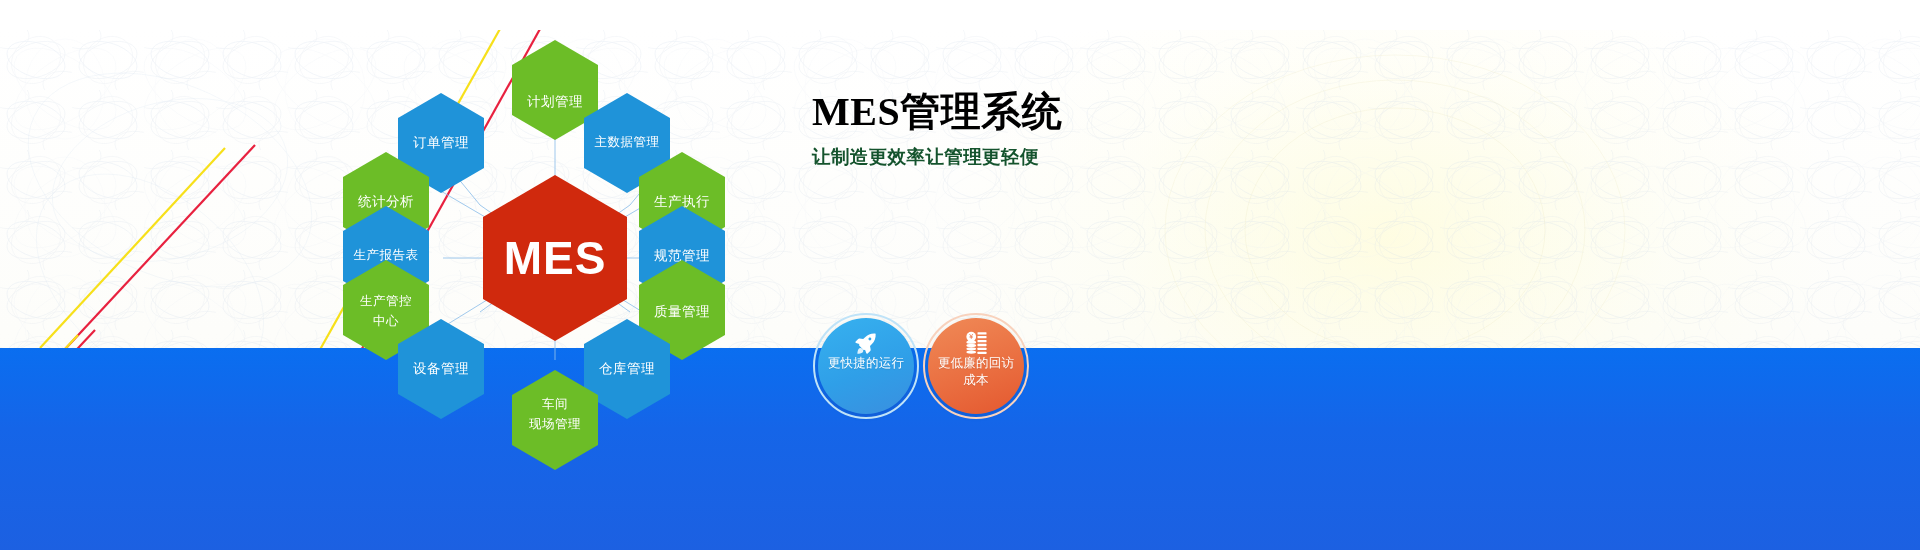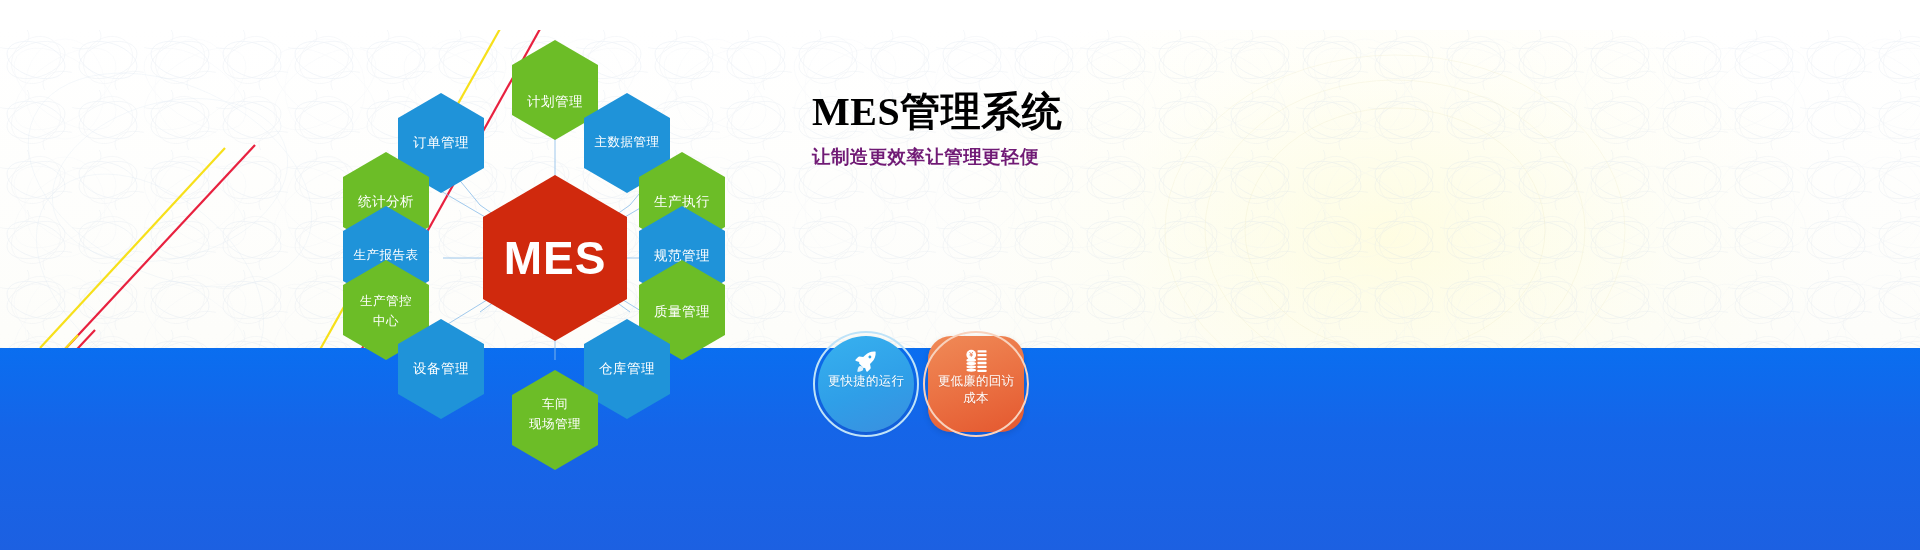--- a/index.html
+++ b/index.html
@@ -79,37 +79,37 @@
     font-size: 40px;
     font-weight: bold;
     color: #000000;
     letter-spacing: 0.5px;
     line-height: 1.1;
   }
   .subtitle {
     margin-top: 10px;
     font-size: 18.5px;
     font-weight: bold;
-    color: #701a75;
+    color: #14532d;
     letter-spacing: 0.4px;
   }
   .paragraph {
     margin-top: 26px;
     font-size: 16.5px;
     color: #4a4f55;
     line-height: 34px;
     text-align: justify;
     width: 450px;
     letter-spacing: 0.2px;
   }
 
   
   .badges {
     position: absolute;
-    left: 818px; top: 306px;
+    left: 818px; top: 288px;
     display: flex;
     gap: 14px;
   }
   .badge {
     position: relative;
     width: 96px; height: 96px;
     border-radius: 50%;
     display: flex;
     flex-direction: column;
     align-items: center;
@@ -141,21 +141,21 @@
     letter-spacing: 0.2px;
     padding: 0 6px;
     margin-top: 7px;
     font-weight: normal;
     text-shadow: 0 1px 1px rgba(0,0,0,0.10);
   }
   .badge-1 { background: linear-gradient(160deg, #37b1ef 0%, #2f9fe8 55%, #3a8fdf 100%); }
   .badge-1::after { border-color: #bfe3f8; }
   .badge-2 { background: linear-gradient(160deg, #f2736d 0%, #f0566f 55%, #ef3f7e 100%); }
   .badge-2::after { border-color: #f8c7d4; }
-  .badge-3 { background: linear-gradient(160deg, #f08a57 0%, #ea6f41 55%, #e4582f 100%); border-radius: 23px; }
+  .badge-3 { background: linear-gradient(160deg, #f08a57 0%, #ea6f41 55%, #e4582f 100%); }
   .badge-3::after { border-color: #f8d2bd; }
   .badge-4 { background: linear-gradient(160deg, #b97ae3 0%, #ab63dd 55%, #9d4fd6 100%); }
   .badge-4::after { border-color: #e1c6f3; }
 </style>
 </head>
 <body>
 
 <div id="banner">
 
   <div class="bg-base"></div>

